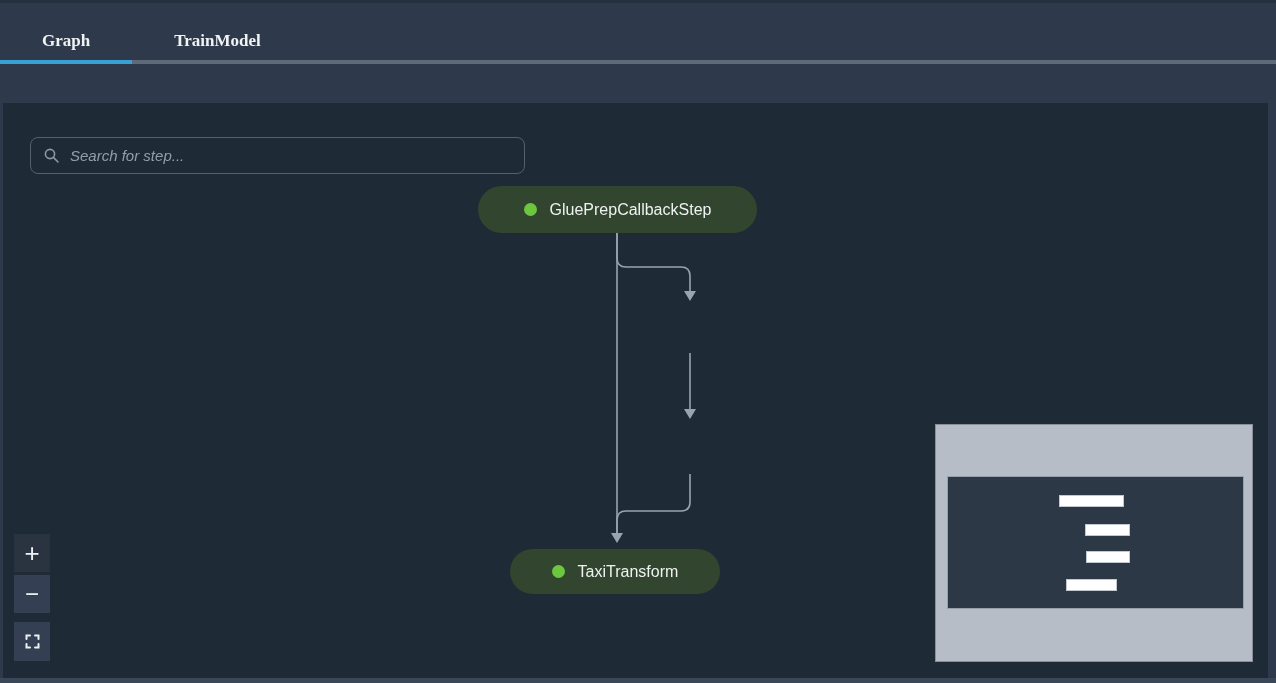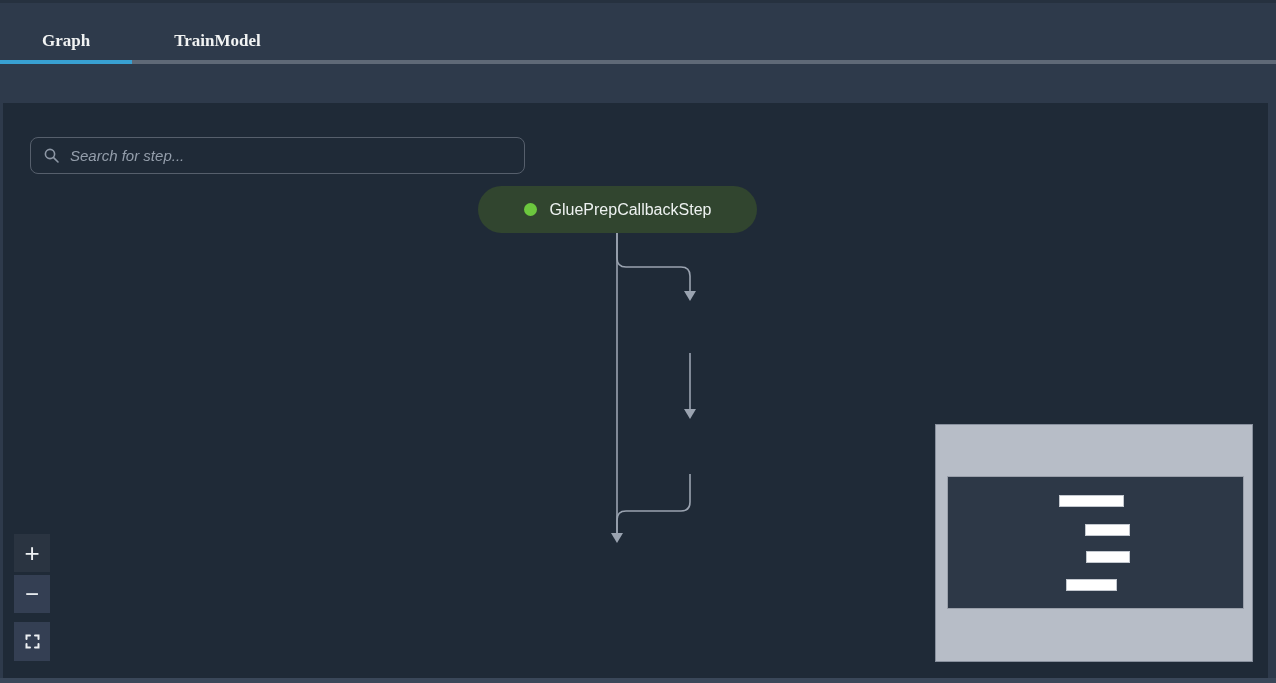--- a/index.html
+++ b/index.html
@@ -198,20 +198,24 @@
     <input type="text" placeholder="Search for step..." style="">
   </div>
 
   <div class="node" style="left:475px;top:83px;width:279px;height:47px;">
     <span class="dot"></span>
     <span class="label">GluePrepCallbackStep</span>
   </div>
 
 
 
+  <div class="node" style="left:507px;top:446px;width:210px;height:45px;">
+    <span class="dot"></span>
+    <span class="label">TaxiTransform</span>
+  </div>
 
   <div class="zoom-controls">
     <button class="zc zc-plus">
       <span>+</span>
     </button>
     <button class="zc zc-minus">
       <span>−</span>
     </button>
     <button class="zc zc-fit">
       <svg width="17" height="17" viewBox="0 0 17 17">

